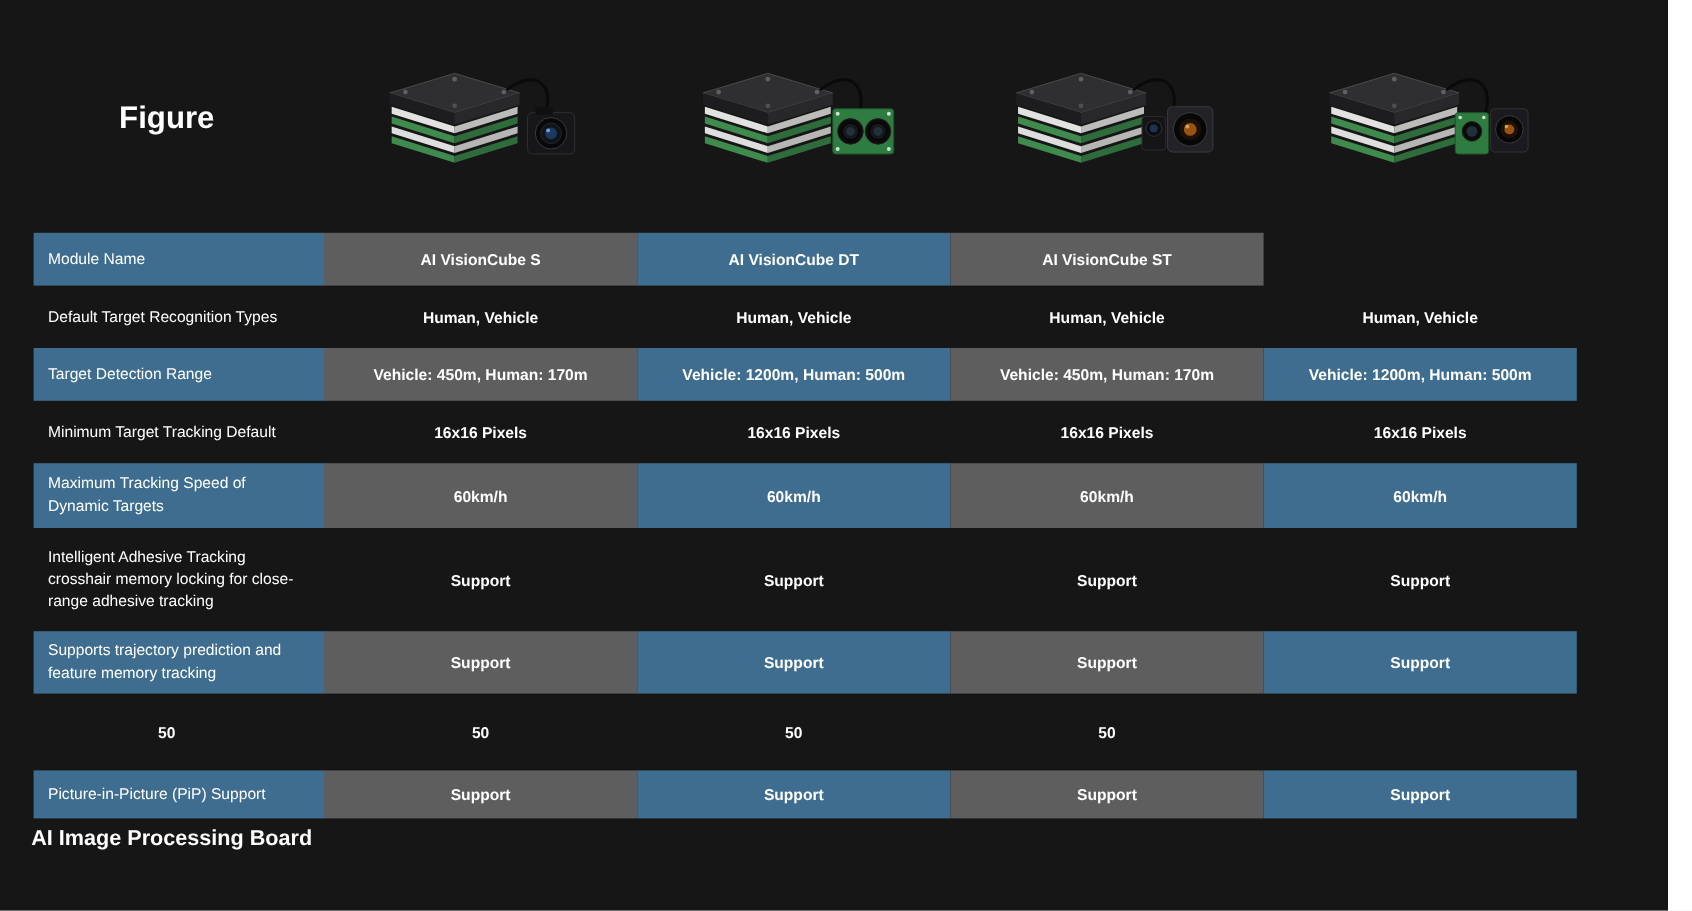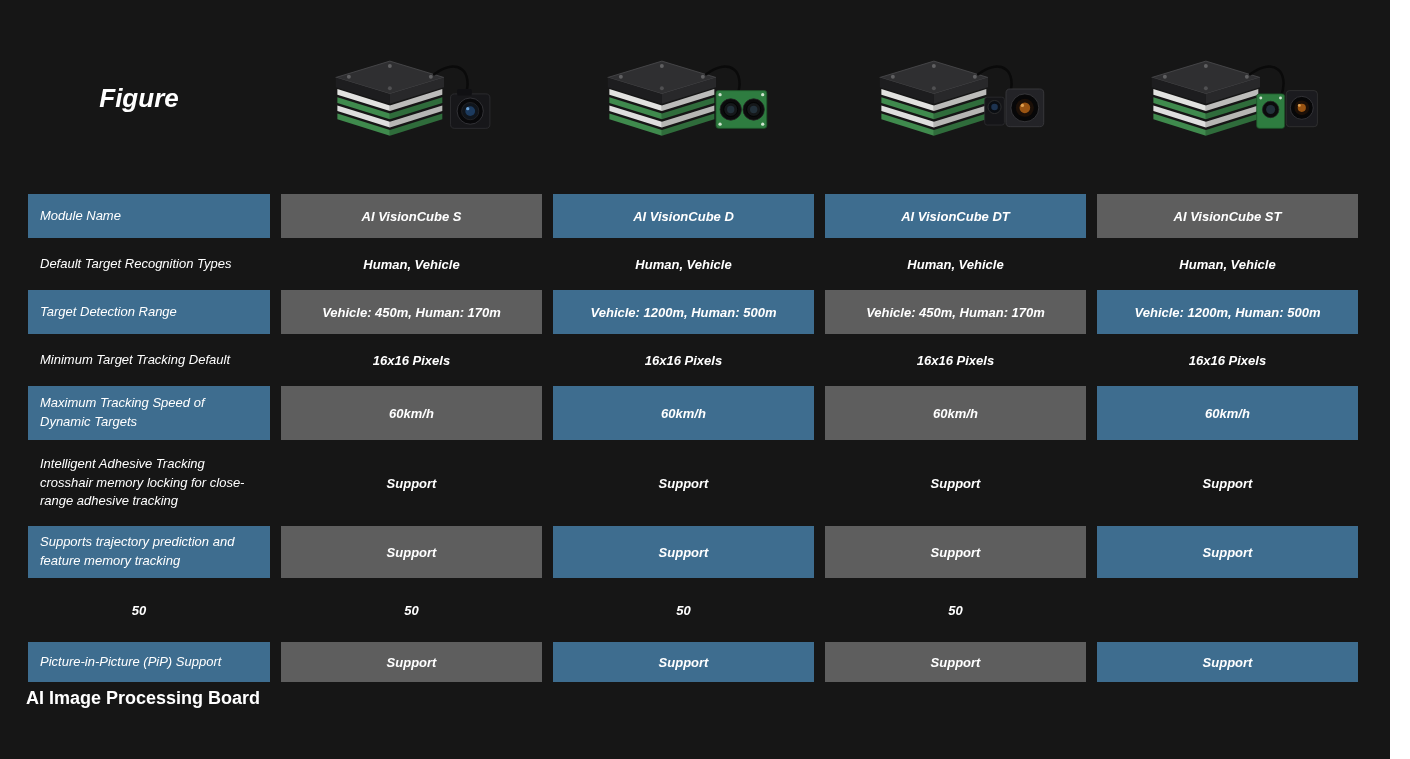--- a/index.html
+++ b/index.html
@@ -10,23 +10,21 @@
     width:1390px; height:759px;
     background:#161616;
     padding:10px 0 0 8px;
     position:relative;
     overflow:hidden;
   }
 
   .row {
     display:grid;
     grid-template-columns:262px 261px 261px 261px 261px;
-    column-gap:11px;
     margin-bottom:4px;
-    font-style:italic;
   }
   .figure-row { height:176px; margin-bottom:8px; }
 
   .cell {
     color:#ffffff;
     font-size:13px;
     display:flex;
     align-items:center;
   }
   .label-cell {
@@ -162,21 +160,20 @@
           <circle cx="201" cy="71" r="5" fill="#9a5412"></circle>
           <circle cx="198" cy="68" r="1.8" fill="#e0a050"></circle>
         </g>
       </svg>
     </div>
   </div>
 
   <div class="row boxed rh44">
     <div class="cell label-cell">Module Name</div>
     <div class="cell val">AI VisionCube S</div>
-    <div class="cell val alt">AI VisionCube D</div>
     <div class="cell val alt">AI VisionCube DT</div>
     <div class="cell val">AI VisionCube ST</div>
   </div>
 
   <div class="row rh44">
     <div class="cell label-cell">Default Target Recognition Types</div>
     <div class="cell val">Human, Vehicle</div>
     <div class="cell val">Human, Vehicle</div>
     <div class="cell val">Human, Vehicle</div>
     <div class="cell val">Human, Vehicle</div>

